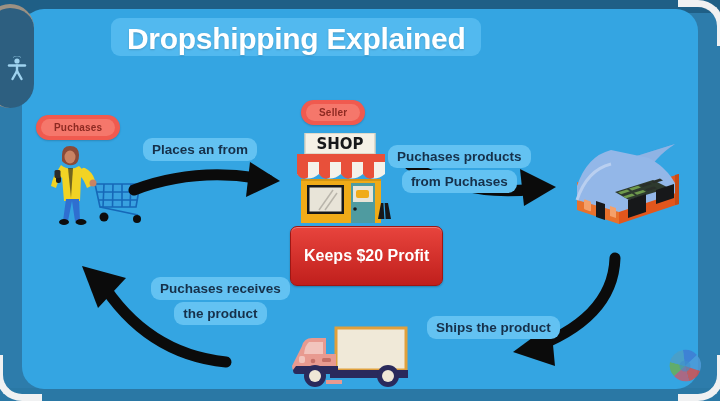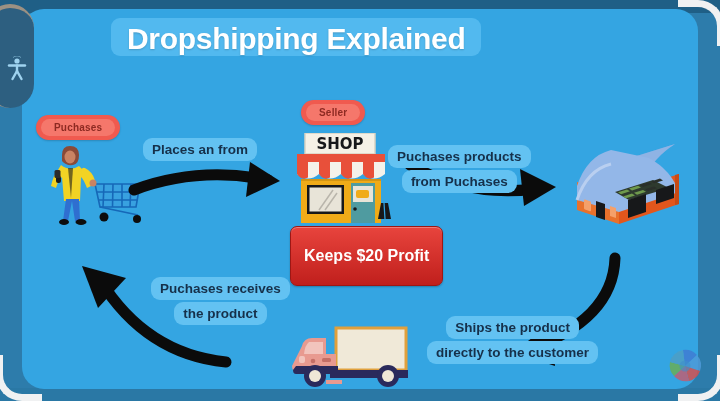--- a/index.html
+++ b/index.html
@@ -309,21 +309,20 @@
     <span>Places an from</span>
   </div>
 
   <div class="caption" style="left:388px; top:144px;">
     <span>Puchases products</span><br>
     <span>from Puchases</span>
   </div>
 
   <div class="caption" style="left:427px; top:271px;margin-top:44px;">
     <span>Ships the product</span><br>
-    <span>directly to the customer</span>
   </div>
 
   <div class="caption" style="left:151px; top:276px;">
     <span>Puchases receives</span><br>
     <span>the product</span>
   </div>
 
   <div class="profit-badge">Keeps $20 Profit</div>
 
   <svg class="brand-logo" width="42" height="42" viewBox="0 0 42 42">

